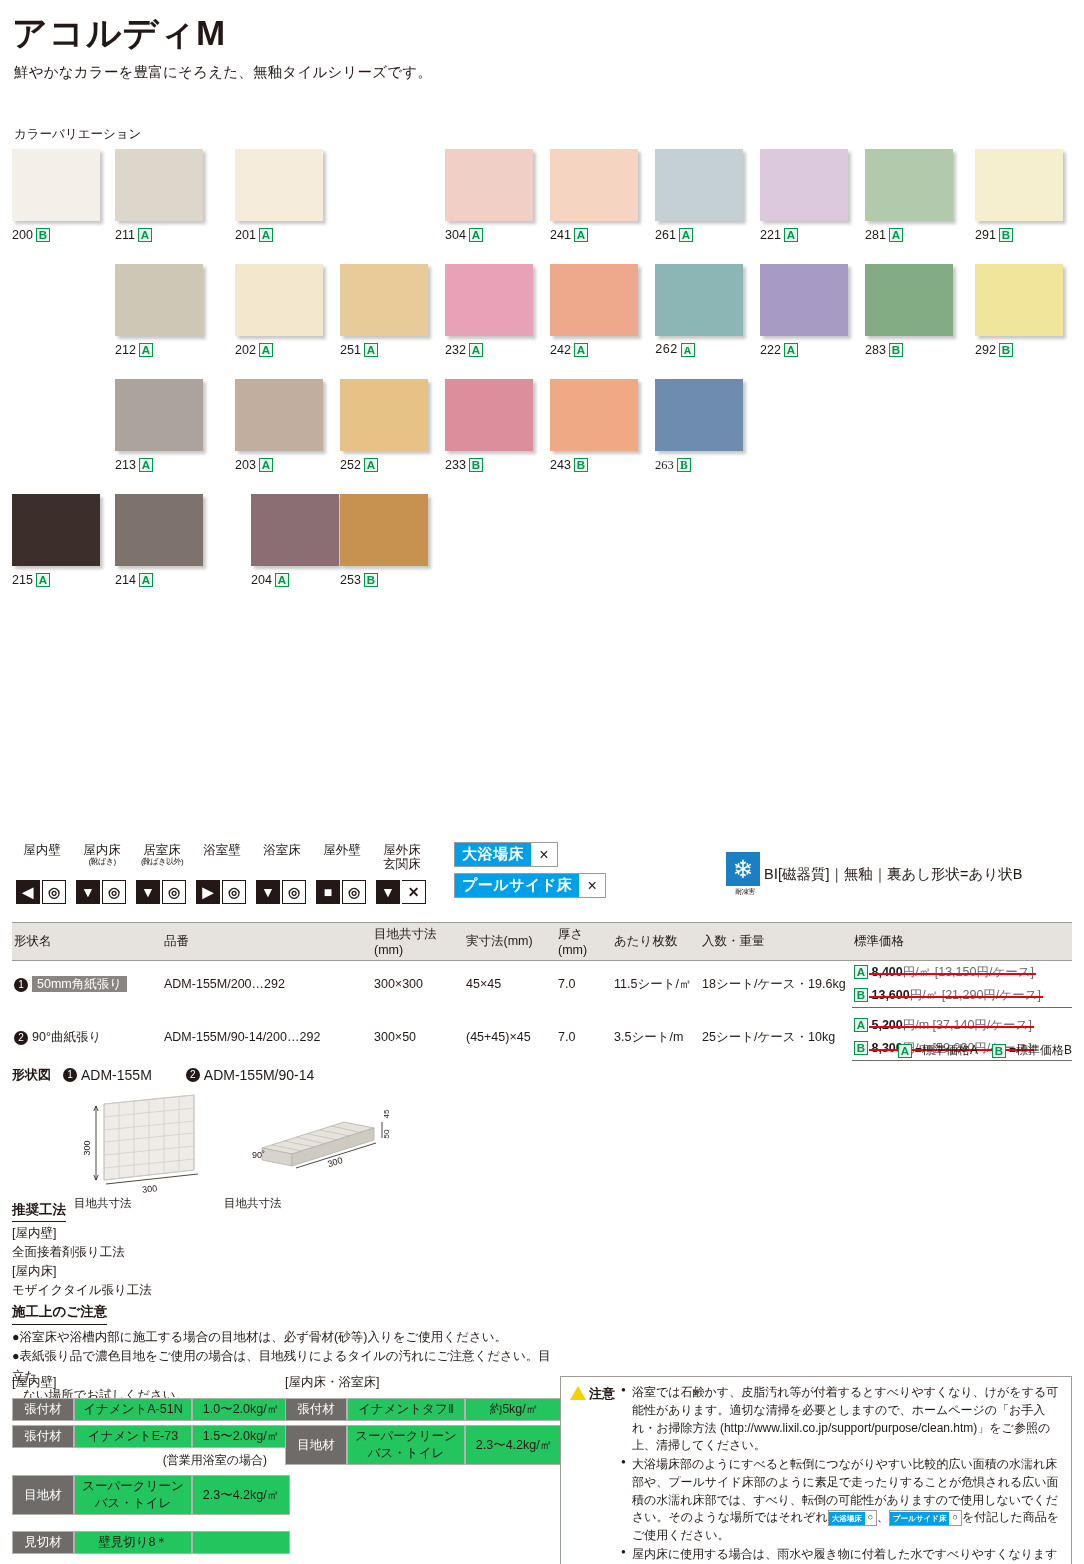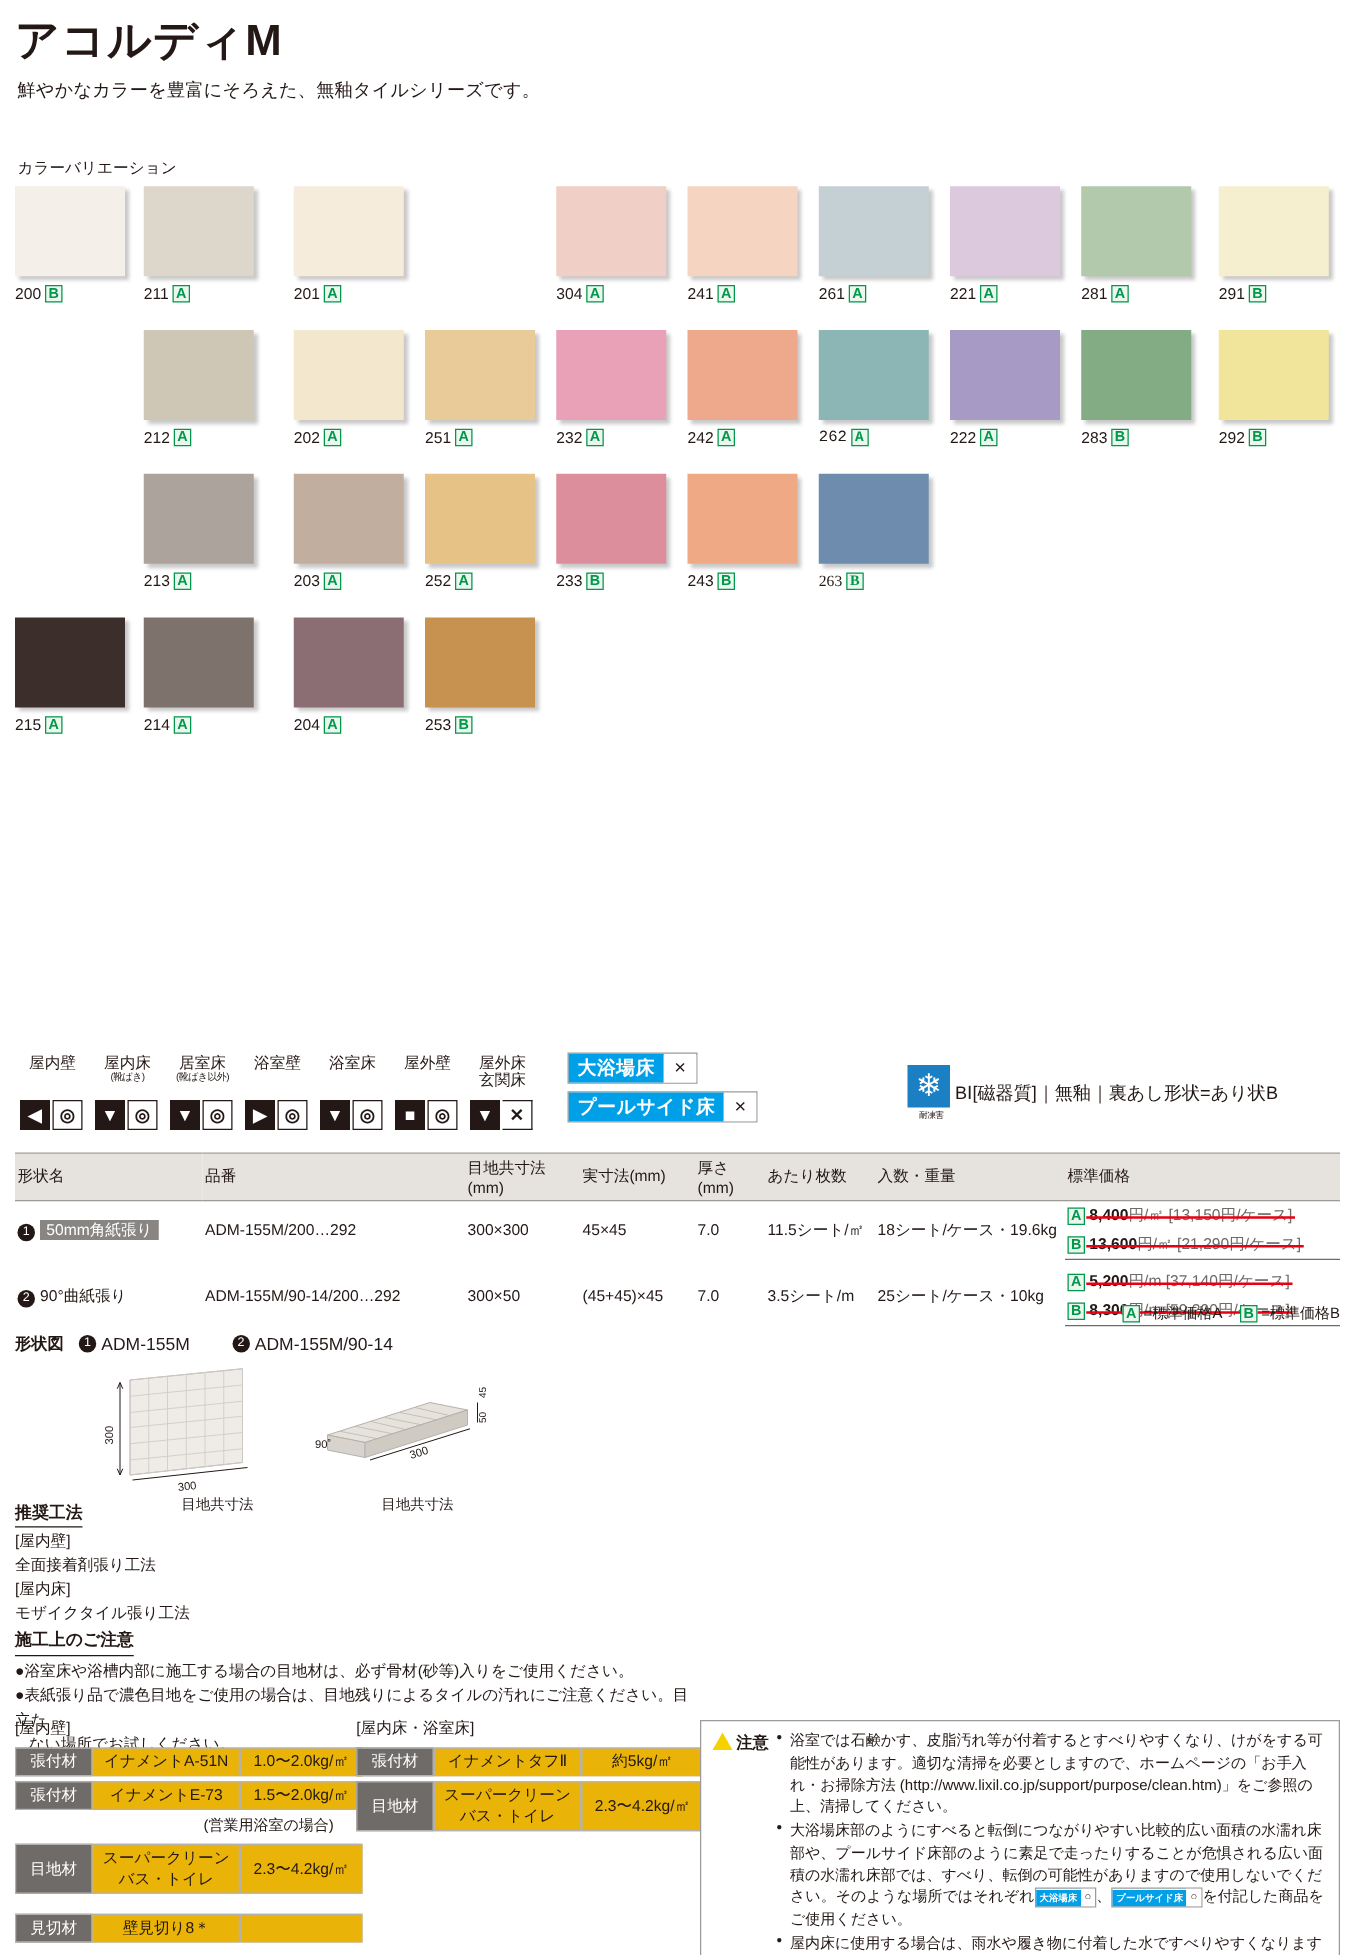--- a/index.html
+++ b/index.html
@@ -88,35 +88,35 @@
   }
   .price-faded { color:#6d6a67; }
   .legend { position:absolute; right:12px; top:1028px; font-size:12px; display:flex; gap:14px; }
   .legend span.t { display:flex; align-items:center; gap:3px; }
 
   
   .shapes { position:absolute; left:12px; top:1052px; }
   .shapes .hl { font-size:13px; font-weight:bold; display:flex; align-items:center; gap:12px;}
   .shapes .hl .nm { font-weight:normal; font-size:14px; display:flex; align-items:center;}
   .dwg { position:relative; height:110px; margin-top:8px; }
-  .capn { font-size:11.5px; text-align:center; }
+  .capn { font-size:11.5px; }
 
   
   .method { position:absolute; left:12px; top:1186px; font-size:12.5px; line-height:1.5; }
   .method h4 { font-size:13.5px; margin:0 0 2px 0; border-bottom:1px solid #231815; display:inline-block; padding-bottom:1px;}
   .notes { position:absolute; left:12px; top:1288px; font-size:12.5px; line-height:1.55; width:545px;}
   .notes h4 { font-size:13.5px; margin:0 0 3px 0; border-bottom:1px solid #231815; display:inline-block; padding-bottom:1px;}
   .notes p { margin:0; text-indent:0; }
   .notes p.ind { padding-left:11px; }
 
   
   .mat { position:absolute; font-size:12.5px; }
   .mat .hd { margin-bottom:3px; }
   .mtbl { border-collapse:separate; border-spacing:0 4px; }
-  .mtbl td { border:1px solid #b5b2ae; padding:2px 5px; text-align:center; background:#eab308;}
+  .mtbl td { border:1px solid #b5b2ae; padding:2px 5px; text-align:center; background:#22c55e;}
   .mtbl td.k { background:#6e6b68; color:#fff; width:62px; font-size:12.5px;}
   .matA { left:12px; top:1360px; }
   .matB { left:285px; top:1360px; }
   .note-sm { font-size:12px; text-align:right; }
 
   
   .caution {
     position:absolute; left:560px; top:1362px; width:512px; min-height:190px;
     border:1px solid #9e9b97; background:#fff; padding:7px 9px;
     display:flex; gap:6px; font-size:12px; line-height:1.48;
@@ -325,21 +325,21 @@
             <span class="gradeBox">A</span>
           </div>
         </div>
         <div class="sw" style="left: 103px;">
           <div class="chip" style="background: rgb(126, 115, 108);"></div>
           <div class="cap">
             <span>214</span>
             <span class="gradeBox">A</span>
           </div>
         </div>
-        <div class="sw" style="left: 223px;">
+        <div class="sw" style="left: 239px;">
           <div class="chip" style="background: rgb(139, 110, 116);"></div>
           <div class="cap">
             <span>204</span>
             <span class="gradeBox">A</span>
           </div>
         </div>
         <div class="sw" style="left: 328px;">
           <div class="chip" style="background: rgb(199, 146, 79);"></div>
           <div class="cap">
             <span>253</span>

